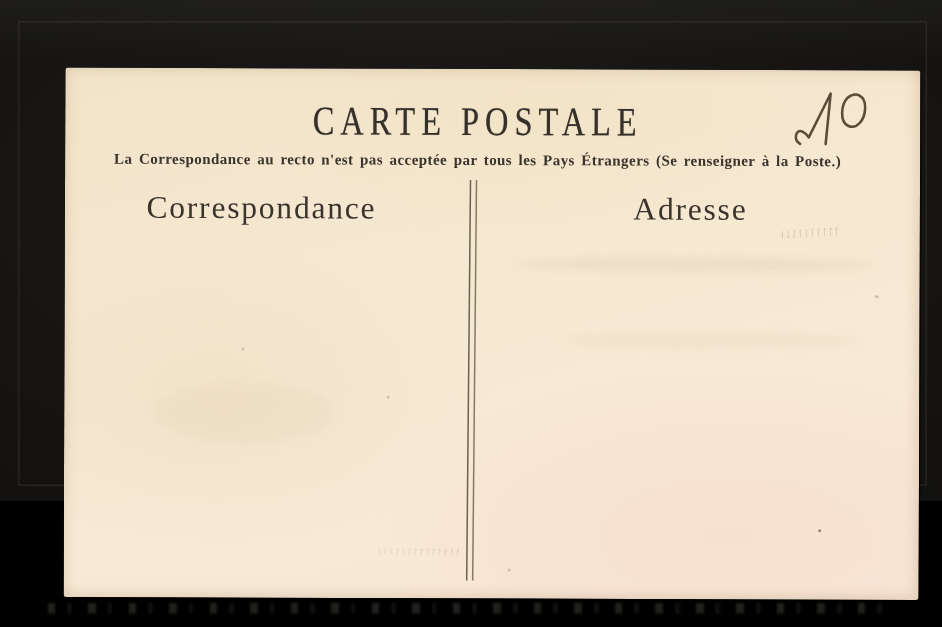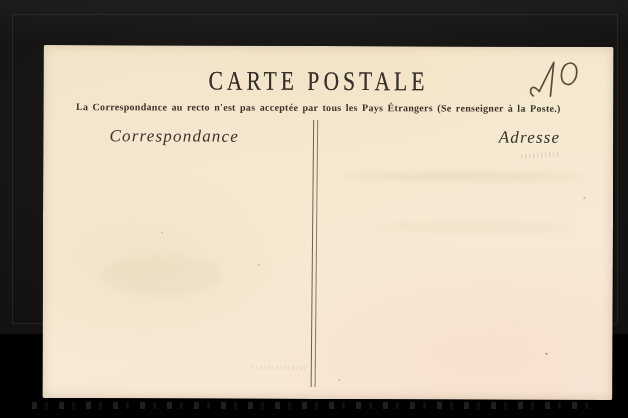--- a/index.html
+++ b/index.html
@@ -62,28 +62,27 @@
     font-size: 10px; font-weight: 700;
     letter-spacing: 0.3px;
     word-spacing: 1.5px;
     color: #3a342c;
     white-space: nowrap;
   }
   .section-label {
     position: absolute; top: 81px;
     width: 200px;
     text-align: center;
-    font-style: italic;
-    font-size: 17px;
+    font-size: 21px;
     letter-spacing: 1.2px;
     color: #3a342c;
     white-space: nowrap;
   }
   .section-label.corr { left: 31px; }
-  .section-label.addr { left: 317px; text-align: right; }
+  .section-label.addr { left: 317px; }
   .divider {
     position: absolute;
     left: 269px; top: 74px;
     width: 3px; height: 267px;
     border-left: 1px solid rgba(82,74,60,0.85);
     border-right: 1px solid rgba(82,74,60,0.70);
     transform: rotate(0.35deg);
   }
   .handwriting {
     position: absolute;

